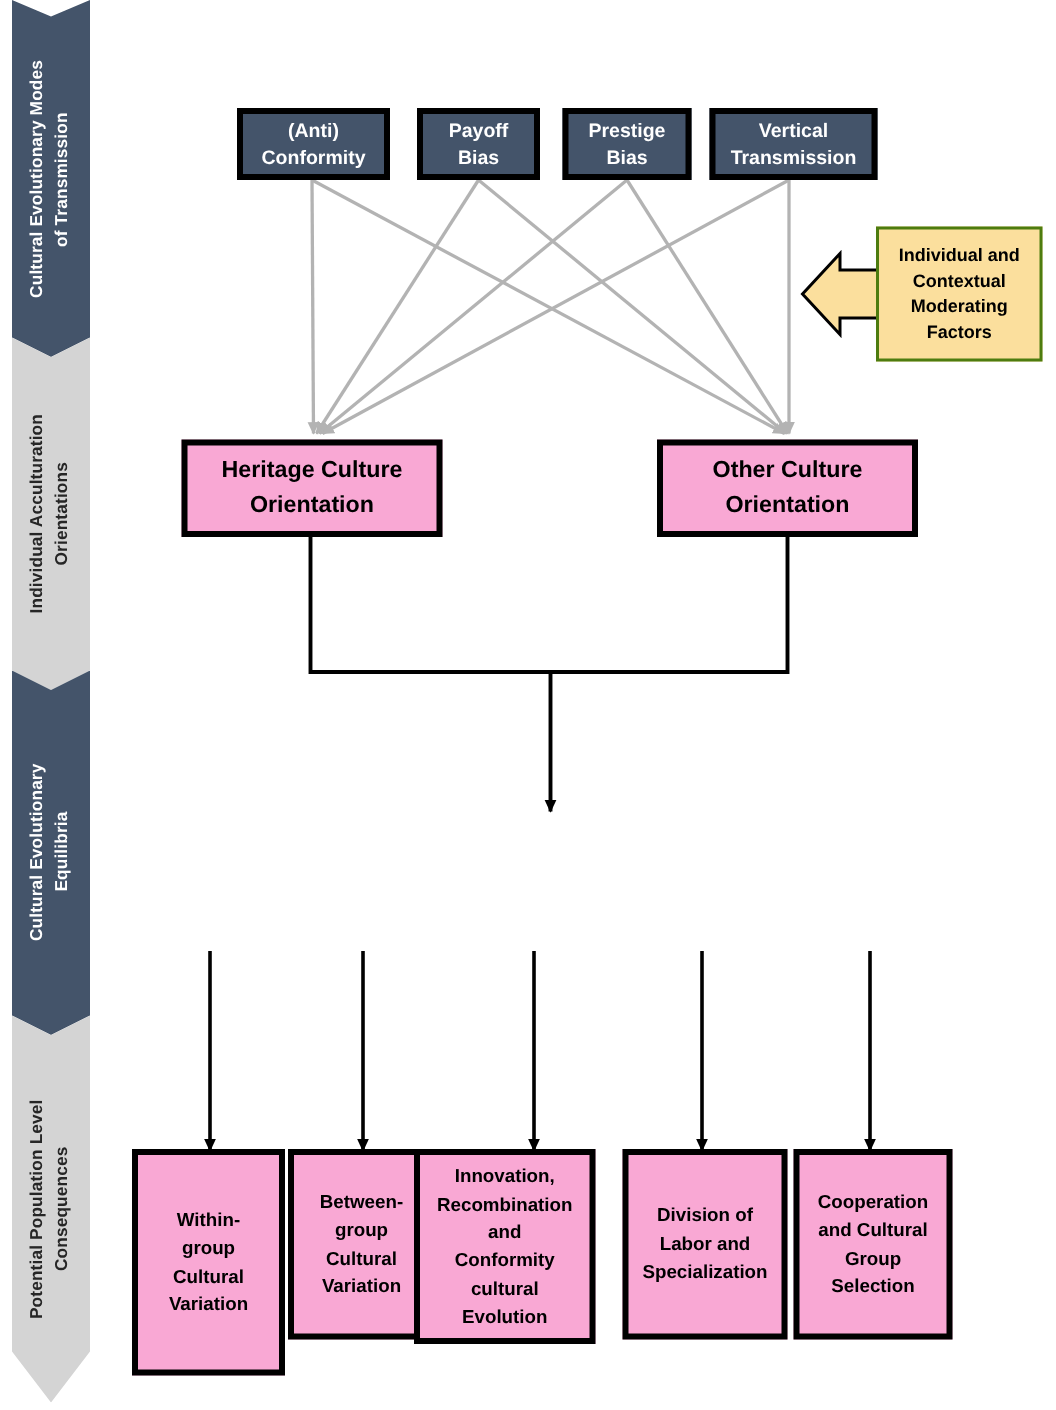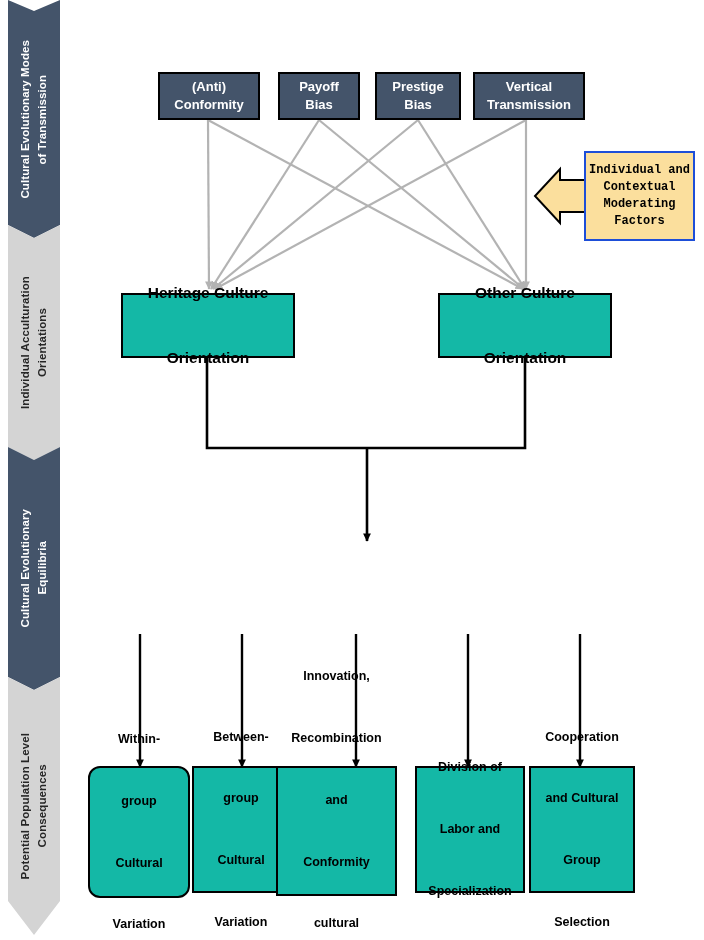--- a/index.html
+++ b/index.html
@@ -19,24 +19,24 @@
        letter-spacing:.1px;white-space:pre-line;}
   .seg.dark{background:#44546a;color:#ffffff;}
   .seg.light{background:#d4d4d4;color:#262626;}
   .chev-first{clip-path:polygon(0 0,50% 11px,100% 0,100% calc(100% - 13px),50% 100%,0 calc(100% - 13px));}
   .chev-mid{clip-path:polygon(0 0,50% 13px,100% 0,100% calc(100% - 13px),50% 100%,0 calc(100% - 13px));}
   .chev-last{clip-path:polygon(0 0,50% 13px,100% 0,100% calc(100% - 34px),50% 100%,0 calc(100% - 34px));}
 
   
   .box{position:absolute;box-sizing:border-box;display:flex;
        flex-direction:column;align-items:center;justify-content:center;
-       text-align:center;border:2px solid #000000;}
+       text-align:center;border:4px solid #000000;}
   .box.navy{background:#44546a;color:#ffffff;}
-  .box.grey{background:#14b8a6;color:#000000;gap:43px;}
-  .box.gold{background:#fbdf9d;color:#000000;border:2px solid #1d4ed8;font-family:Liberation Mono, monospace;}
+  .box.grey{background:#f9a8d4;color:#000000;}
+  .box.gold{background:#fbdf9d;color:#000000;border:2px solid #4d7c0f;}
   .box .ln{display:block;font-weight:bold;}
 
   .top-box .ln{font-size:13px;line-height:1.35;}
   .mid-box .ln{font-size:15.5px;line-height:1.45;}
   .gold .ln{font-size:12px;line-height:1.42;}
   .strategy .ln.t1{font-size:16.5px;line-height:1.5;}
   .strategy .ln.t2{font-size:15px;font-weight:bold;line-height:1.5;}
   .leaf .ln{font-size:12.5px;line-height:1.5;}
 
   svg.wires{position:absolute;left:0;top:0;width:704px;height:940px;
@@ -132,21 +132,21 @@
   <div class="box grey mid-box" style="left:121px;top:293px;width:174px;height:65px;">
     <span class="ln">Heritage Culture</span>
     <span class="ln">Orientation</span>
   </div>
   <div class="box grey mid-box" style="left:438px;top:293px;width:174px;height:65px;">
     <span class="ln">Other Culture</span>
     <span class="ln">Orientation</span>
   </div>
 
 
-  <div class="box grey leaf" style="left:88px;top:766px;width:102px;height:132px;border-radius:12px;">
+  <div class="box grey leaf" style="left:88px;top:766px;width:102px;height:151px;">
     <span class="ln">Within-</span>
     <span class="ln">group</span>
     <span class="ln">Cultural</span>
     <span class="ln">Variation</span>
   </div>
   <div class="box grey leaf" style="left:192px;top:766px;width:98px;height:127px;">
     <span class="ln">Between-</span>
     <span class="ln">group</span>
     <span class="ln">Cultural</span>
     <span class="ln">Variation</span>

